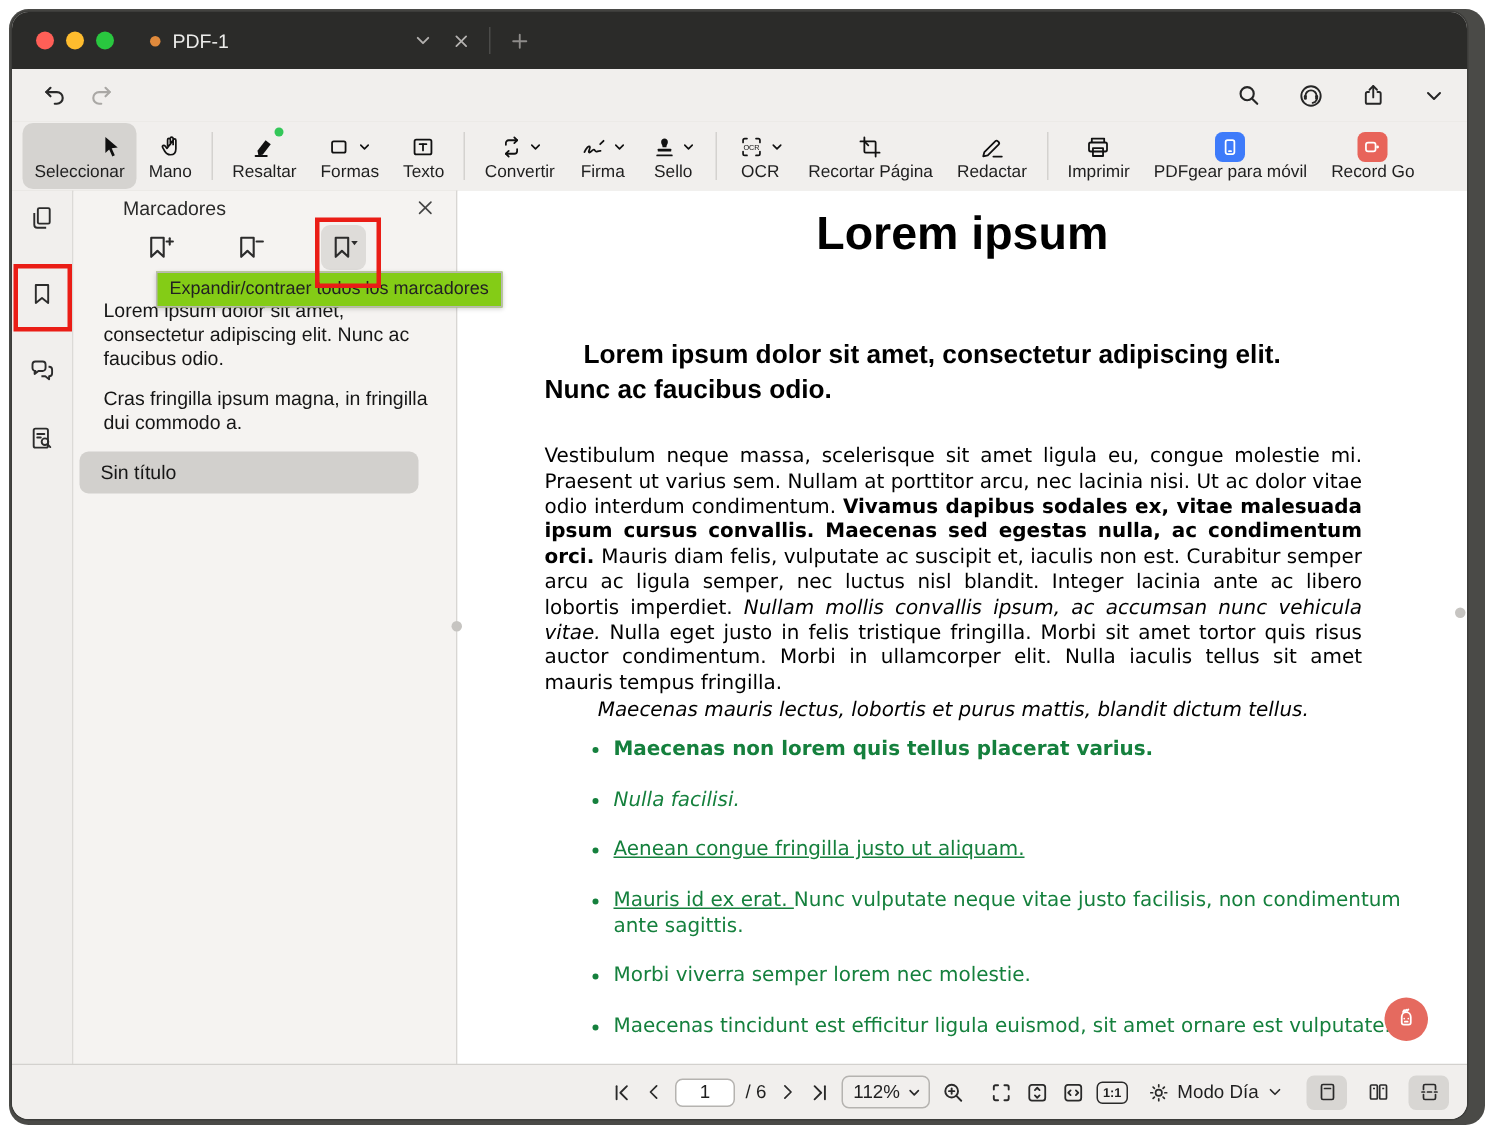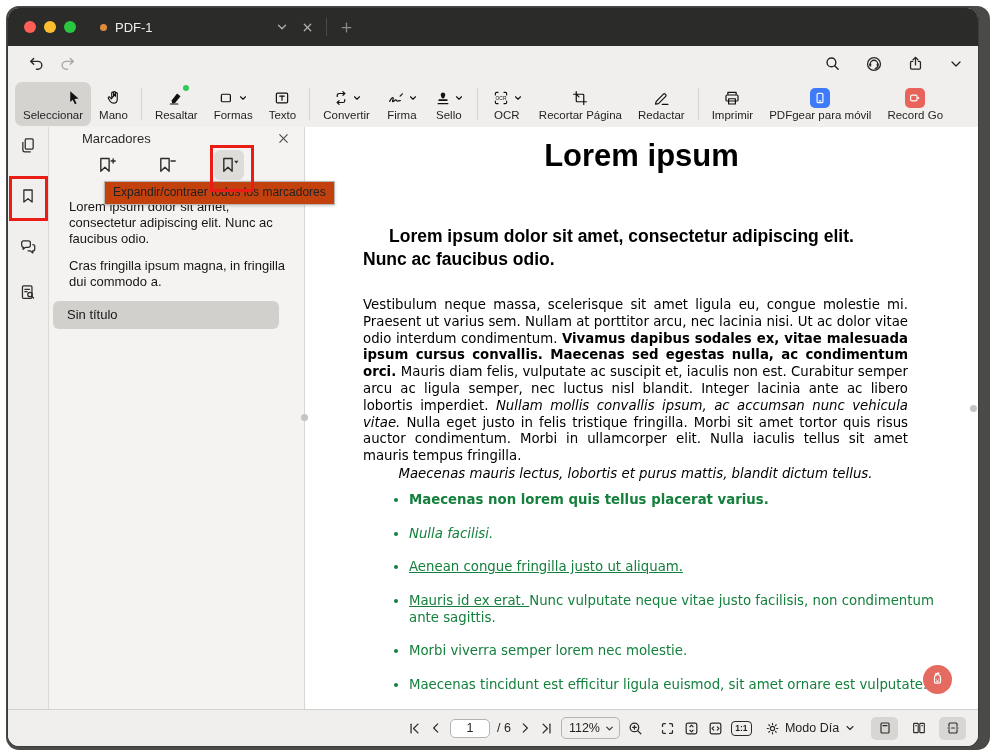--- a/index.html
+++ b/index.html
@@ -44,21 +44,21 @@
   .appicon.blue{background:#3e7bfa;}
   
   .content{position:absolute;left:0;top:119px;right:0;bottom:36px;display:flex;}
   .rail{width:40px;background:#f1efed;border-right:1px solid #dcdad7;position:relative;flex:0 0 auto;}
   .rail .ric{position:absolute;left:50%;transform:translateX(-50%);}
   .panel{width:255px;background:#f5f3f1;border-right:1px solid #d8d6d3;position:relative;flex:0 0 auto;}
   .panel-header{position:absolute;left:12px;top:4px;font-size:13px;color:#2a2a2a;margin-left:21px;}
   .panel-close{position:absolute;right:14px;top:5px;}
   .pact{position:absolute;top:23px;width:30px;height:30px;border-radius:6px;display:flex;align-items:center;justify-content:center;}
   .pact.hover{background:#dedcd9;}
-  .tooltip{position:absolute;left:55px;top:54px;height:16px;background:#c2410c;border:1px solid #b9b7b4;box-shadow:0 1px 3px rgba(0,0,0,.18);font-size:12px;color:#222;
+  .tooltip{position:absolute;left:55px;top:54px;height:16px;background:#84cc16;border:1px solid #b9b7b4;box-shadow:0 1px 3px rgba(0,0,0,.18);font-size:12px;color:#222;
            padding:3px 8px;white-space:nowrap;z-index:30;}
   .bmlist{position:absolute;left:0;right:8px;top:72px;}
   .bmitem{font-size:13px;line-height:16px;color:#161616;padding-left:20px;margin-bottom:11px;width:218px;position:relative;}
   .bmitem .chev{position:absolute;left:7px;top:-1px;font-size:14px;color:#3a3a3a;}
   .bmitem.sel{background:#d2d0cd;border-radius:6px;width:212px;margin-left:4px;padding:6px 0 6px 14px;}
   .resize-dot{position:absolute;width:7px;height:7px;border-radius:50%;background:#c6c4c1;}
   .docarea{flex:1;background:#ffffff;position:relative;overflow:hidden;}
   .doc-title{position:absolute;top:11px;left:0;right:0;text-align:center;font-family:"Liberation Sans",sans-serif;font-weight:bold;font-size:31px;color:#000;}
   .doc-h2{position:absolute;top:98px;left:58px;width:522px;font-family:"Liberation Sans",sans-serif;font-weight:bold;font-size:17.5px;line-height:23px;color:#000;text-indent:26px;}
   .doc-p{position:absolute;left:58px;width:545px;font-family:"DejaVu Sans",sans-serif;font-size:13.3px;line-height:16.8px;color:#000;text-align:justify;}

